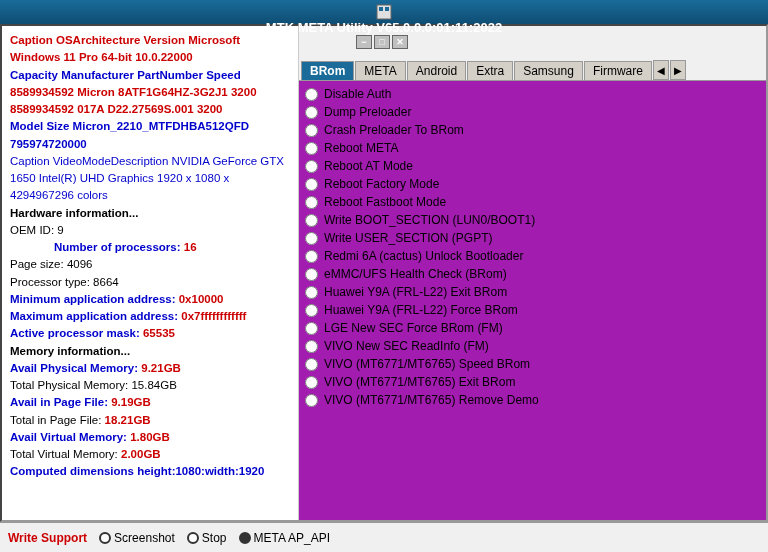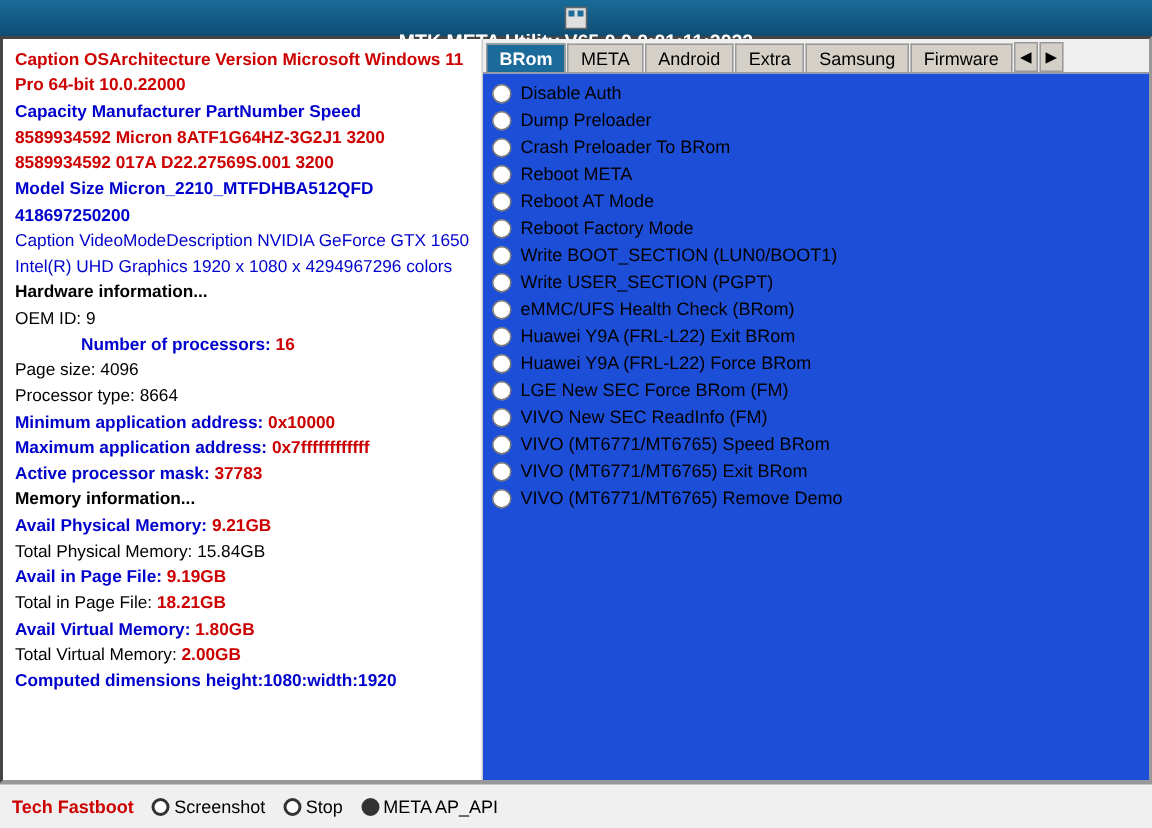--- a/index.html
+++ b/index.html
@@ -58,35 +58,36 @@
     
     #main {
       display: flex;
       height: calc(552px - 24px - 30px);
       background: #f0f0f0;
       border: 2px inset #999;
     }
 
     
     #left-panel {
-      width: 320px;
+      width: 297px;
       background: white;
       padding: 6px 8px;
       overflow-y: auto;
       border-right: 1px solid #ccc;
       font-size: 11.5px;
       line-height: 1.5;
     }
 
     
     #right-panel {
       flex: 1;
       display: flex;
       flex-direction: column;
-      background: #1d4ed8;
+      background: #a21caf;
+      margin-top: 32px;
     }
 
     
     #tabs {
       display: flex;
       align-items: center;
       background: #f0f0f0;
       border-bottom: 1px solid #999;
       padding: 2px 2px 0 2px;
       gap: 1px;
@@ -207,30 +208,30 @@
   </div>
 </div>
 
 <div id="main">
 
   <div id="left-panel">
       <div><span style="color:#cc0000;font-weight:bold;">Caption OSArchitecture Version Microsoft Windows 11 Pro 64-bit 10.0.22000</span></div>
       <div><span style="color:#0000cc;font-weight:bold;">Capacity Manufacturer PartNumber Speed</span></div>
       <div><span style="color:#cc0000;font-weight:bold;">8589934592 Micron 8ATF1G64HZ-3G2J1 3200</span></div>
       <div><span style="color:#cc0000;font-weight:bold;">8589934592 017A D22.27569S.001 3200</span></div>
-      <div><span style="color:#0000cc;font-weight:bold;">Model Size Micron_2210_MTFDHBA512QFD 418697250200</span></div>
+      <div><span style="color:#0000cc;font-weight:bold;">Model Size Micron_2210_MTFDHBA512QFD 795974720000</span></div>
       <div><span style="color:#0000cc;font-weight:normal;">Caption VideoModeDescription NVIDIA GeForce GTX 1650 Intel(R) UHD Graphics 1920 x 1080 x 4294967296 colors</span></div>
       <div><span style="font-weight:bold;color:#000;margin-top:16px;">Hardware information...</span></div>
       <div><span style="color:#000;">OEM ID: 9</span></div>
       <div><span style="color:#0000cc;font-weight:bold;margin-left:44px;">Number of processors: </span><span style="color:#cc0000;font-weight:bold;">16</span></div>
       <div><span style="color:#000;">Page size: 4096</span></div>
       <div><span style="color:#000;">Processor type: 8664</span></div>
       <div><span style="color:#0000cc;font-weight:bold;">Minimum application address: </span><span style="color:#cc0000;font-weight:bold;">0x10000</span></div>
       <div><span style="color:#0000cc;font-weight:bold;">Maximum application address: </span><span style="color:#cc0000;font-weight:bold;">0x7ffffffffffff</span></div>
-      <div><span style="color:#0000cc;font-weight:bold;">Active processor mask: </span><span style="color:#cc0000;font-weight:bold;">37783</span></div>
+      <div><span style="color:#0000cc;font-weight:bold;">Active processor mask: </span><span style="color:#cc0000;font-weight:bold;">65535</span></div>
       <div><span style="font-weight:bold;color:#000;">Memory information...</span></div>
       <div><span style="color:#0000cc;font-weight:bold;">Avail Physical Memory: </span><span style="color:#cc0000;font-weight:bold;">9.21GB</span></div>
       <div><span style="color:#000;">Total Physical Memory: 15.84GB</span></div>
       <div><span style="color:#0000cc;font-weight:bold;">Avail in Page File: </span><span style="color:#cc0000;font-weight:bold;">9.19GB</span></div>
       <div><span style="color:#000;">Total in Page File: </span><span style="color:#cc0000;font-weight:bold;">18.21GB</span></div>
       <div><span style="color:#0000cc;font-weight:bold;">Avail Virtual Memory: </span><span style="color:#cc0000;font-weight:bold;margin-top:15px;">1.80GB</span></div>
       <div><span style="color:#000;">Total Virtual Memory: </span><span style="color:#cc0000;font-weight:bold;">2.00GB</span></div>
       <div><span style="color:#0000cc;font-weight:bold;">Computed dimensions height:1080:width:1920</span></div>
     </div>
 
@@ -267,25 +268,33 @@
         <div class="option-item">
           <input type="radio" name="brom-option" style="">
           <span class="option-label">Reboot AT Mode</span>
         </div>
         <div class="option-item">
           <input type="radio" name="brom-option" style="">
           <span class="option-label">Reboot Factory Mode</span>
         </div>
         <div class="option-item">
           <input type="radio" name="brom-option" style="">
+          <span class="option-label">Reboot Fastboot Mode</span>
+        </div>
+        <div class="option-item">
+          <input type="radio" name="brom-option" style="">
           <span class="option-label">Write BOOT_SECTION (LUN0/BOOT1)</span>
         </div>
         <div class="option-item">
           <input type="radio" name="brom-option" style="">
           <span class="option-label">Write USER_SECTION (PGPT)</span>
+        </div>
+        <div class="option-item">
+          <input type="radio" name="brom-option" style="">
+          <span class="option-label">Redmi 6A (cactus) Unlock Bootloader</span>
         </div>
         <div class="option-item">
           <input type="radio" name="brom-option" style="">
           <span class="option-label">eMMC/UFS Health Check (BRom)</span>
         </div>
         <div class="option-item">
           <input type="radio" name="brom-option" style="">
           <span class="option-label">Huawei Y9A (FRL-L22) Exit BRom</span>
         </div>
         <div class="option-item">
@@ -311,21 +320,21 @@
         <div class="option-item">
           <input type="radio" name="brom-option" style="">
           <span class="option-label">VIVO (MT6771/MT6765) Remove Demo</span>
         </div>
       </div>
   </div>
 </div>
 
 <div id="status-bar">
   <div class="status-item">
-    <span class="status-label">Tech Fastboot</span>
+    <span class="status-label">Write Support</span>
   </div>
   <div class="status-radio">
     <span class="radio-empty"></span>
     <span>Screenshot</span>
   </div>
   <div class="status-radio">
     <span class="radio-empty"></span>
     <span>Stop</span>
   </div>
   <div class="status-radio">

